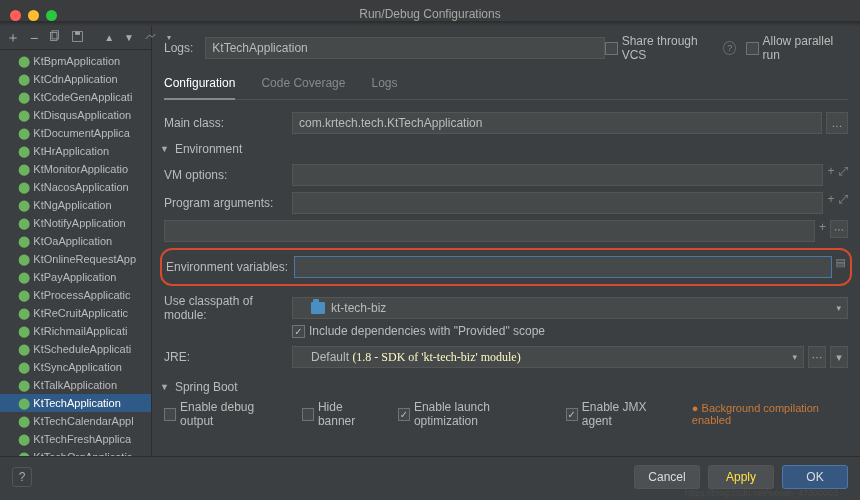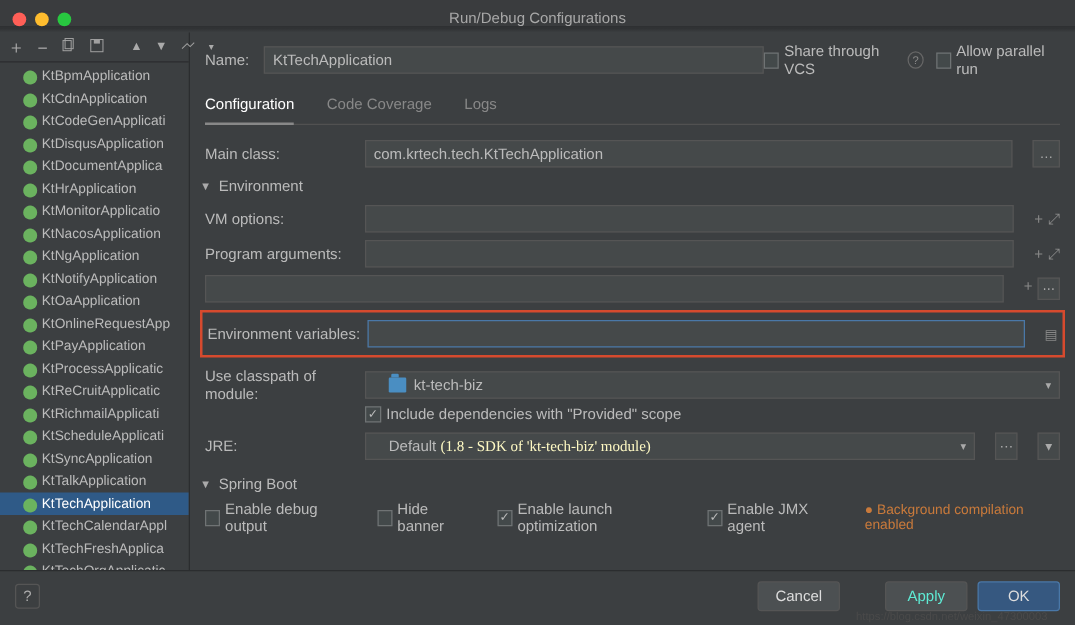--- a/index.html
+++ b/index.html
@@ -31,36 +31,36 @@
 .chk { display: flex; align-items: center; gap: 4px; }
 .chk .box { width: 13px; height: 13px; border: 1px solid #6f7374; background: #43494a; display: inline-flex; align-items: center; justify-content: center; font-size: 10px; color: #bbbbbb; }
 .chk.on .box::after { content: "✓"; }
 .help { width: 14px; height: 14px; border: 1px solid #666; border-radius: 50%; display: inline-flex; align-items: center; justify-content: center; font-size: 9px; color: #888; }
 .tabs { display: flex; gap: 26px; border-bottom: 1px solid #515151; margin-top: 4px; }
 .tab { padding: 6px 0 8px; font-size: 12px; color: #888; cursor: pointer; }
 .tab.active { color: #ffffff; border-bottom: 2px solid #888; margin-bottom: -1px; }
 .form { margin-top: 10px; }
 .form-row { display: flex; align-items: center; min-height: 26px; margin-bottom: 2px; }
 .form-row .flabel { width: 128px; flex-shrink: 0; font-size: 12px; color:#bbbbbb; }
-.form-row .ffield { flex: 1; display: flex; align-items: center; gap: 16px; }
+.form-row .ffield { flex: 1; display: flex; gap: 4px; }
 .field-input { flex: 1; }
 .icon-btn { width: 22px; height: 22px; border: 1px solid #555; background: #45494a; display: inline-flex; align-items: center; justify-content: center; color: #aaa; font-size: 11px; }
 .section-hd { display: flex; align-items: center; gap: 6px; color: #bbbbbb; font-size: 12px; margin: 6px 0 6px -4px; cursor: pointer; }
 .section-hd .chev { font-size: 9px; color: #aaa; }
-.env-highlight { border: 2px solid #d64a2e; border-radius: 0; padding: 4px 4px; margin: 4px -4px 8px -4px; }
+.env-highlight { border: 2px solid #d64a2e; border-radius: 12px; padding: 4px 4px; margin: 4px -4px 8px -4px; }
 .env-highlight .form-row { margin-bottom: 0; }
 .dropdown { flex: 1; background: #45494a; border: 1px solid #555; height: 22px; display: flex; align-items: center; padding: 0 18px; color: #bbb; position: relative; }
 .dropdown::after { content: "▾"; position: absolute; right: 6px; color: #aaa; font-size: 9px; }
 .indent-sub { margin-left: 128px; display: flex; align-items: center; gap: 6px; margin-bottom: 6px; }
 .footer { height: 40px; border-top: 1px solid #2b2d2f; display: flex; align-items: center; justify-content: space-between; padding: 0 12px; background: #3c3f41; }
 .footer .qmark { width: 20px; height: 20px; border: 1px solid #555; border-radius: 3px; display: inline-flex; align-items: center; justify-content: center; color: #aaa; }
 .footer .btns { display: flex; gap: 8px; }
 .btn { min-width: 66px; height: 24px; border: 1px solid #555; background: #4c5052; color: #ddd; display: inline-flex; align-items: center; justify-content: center; font-size: 12px; border-radius: 3px; cursor: pointer; }
 .btn.primary { background: #365880; border-color: #4a78a8; }
-.btn.disabled { color: #5eead4; margin-left: 28px; }
+.btn.disabled { color: #fde047; }
 .mod-icon { width: 14px; height: 12px; background: #4a8ec2; display: inline-block; margin-right: 6px; border-radius: 1px; position: relative; }
 .mod-icon::before { content:""; position:absolute; top:-3px; left:2px; width:6px; height:3px; background:#4a8ec2; border-radius:1px 1px 0 0; }
 .ghost { color: #fef9c3; font-family: Liberation Serif, serif; }
 .trail-icons { display:flex; gap:4px; }
 .warn { color:#c97a3b; font-size:11px; }
 .watermark { position: fixed; right: 22px; bottom: 2px; font-size: 9px; color: #4a4a4a; }
 </style>
 </head>
 <body>
 
@@ -187,21 +187,21 @@
         </div>
         <div class="tree-row">
           <span class="bolt">⬤</span>
           <span>KtTechOrgApplicatic</span>
         </div>
       </div>
   </div>
 
   <div class="right">
     <div class="row">
-      <span class="lbl">Name:</span>
+      <span class="lbl">Logs:</span>
       <input class="input name-input" value="KtTechApplication" style="">
       <div style="flex:1"></div>
       <label class="chk">
           <span class="box"></span>
           <span>Share through VCS</span>
         </label>
       <span class="help" style="margin:0 10px 0 4px;">?</span>
       <label class="chk">
           <span class="box"></span>
           <span>Allow parallel run</span>

